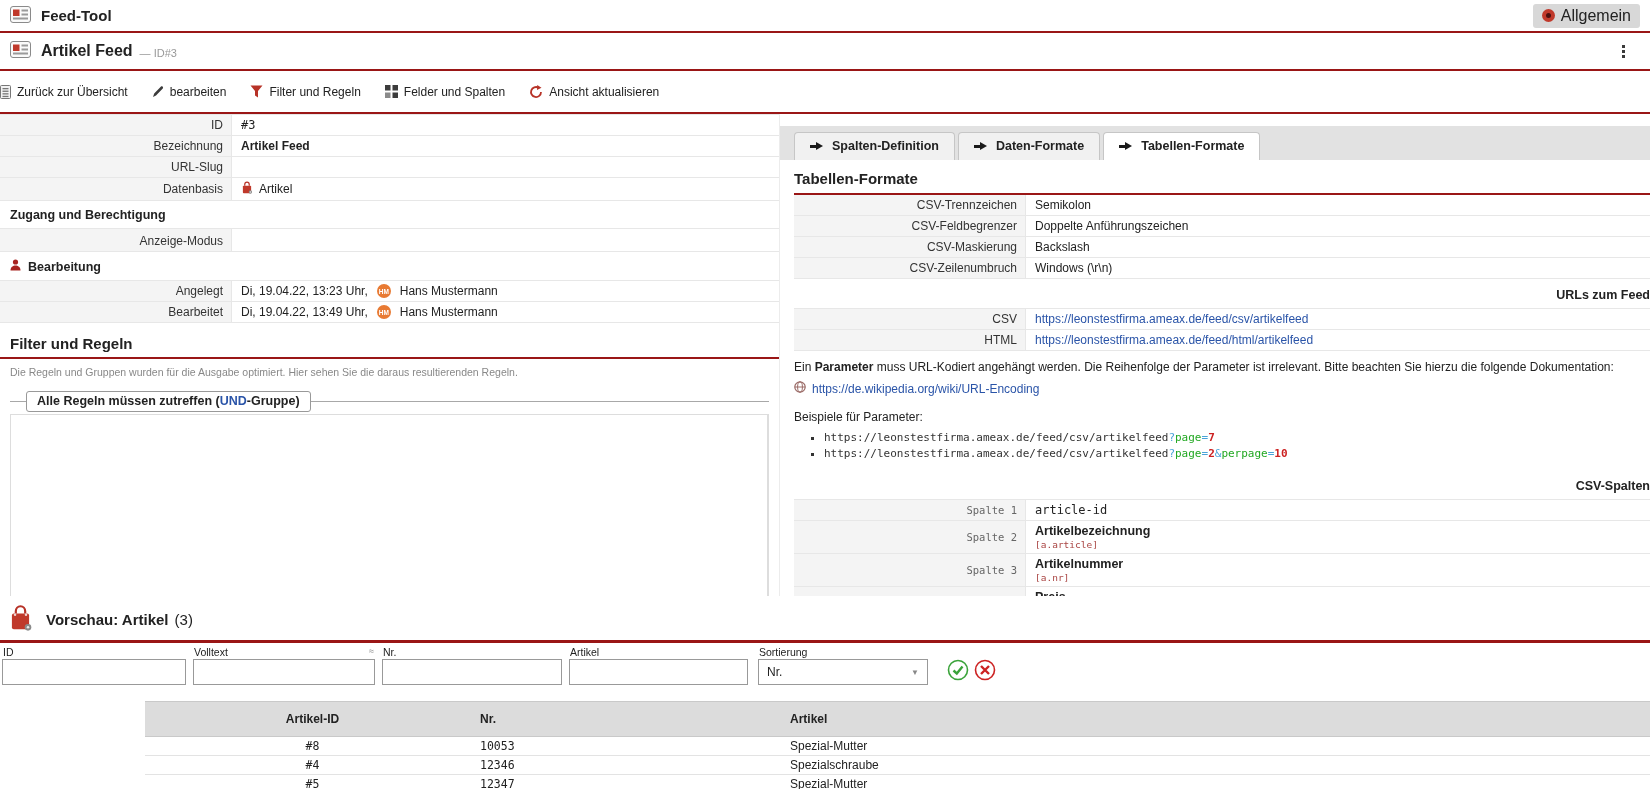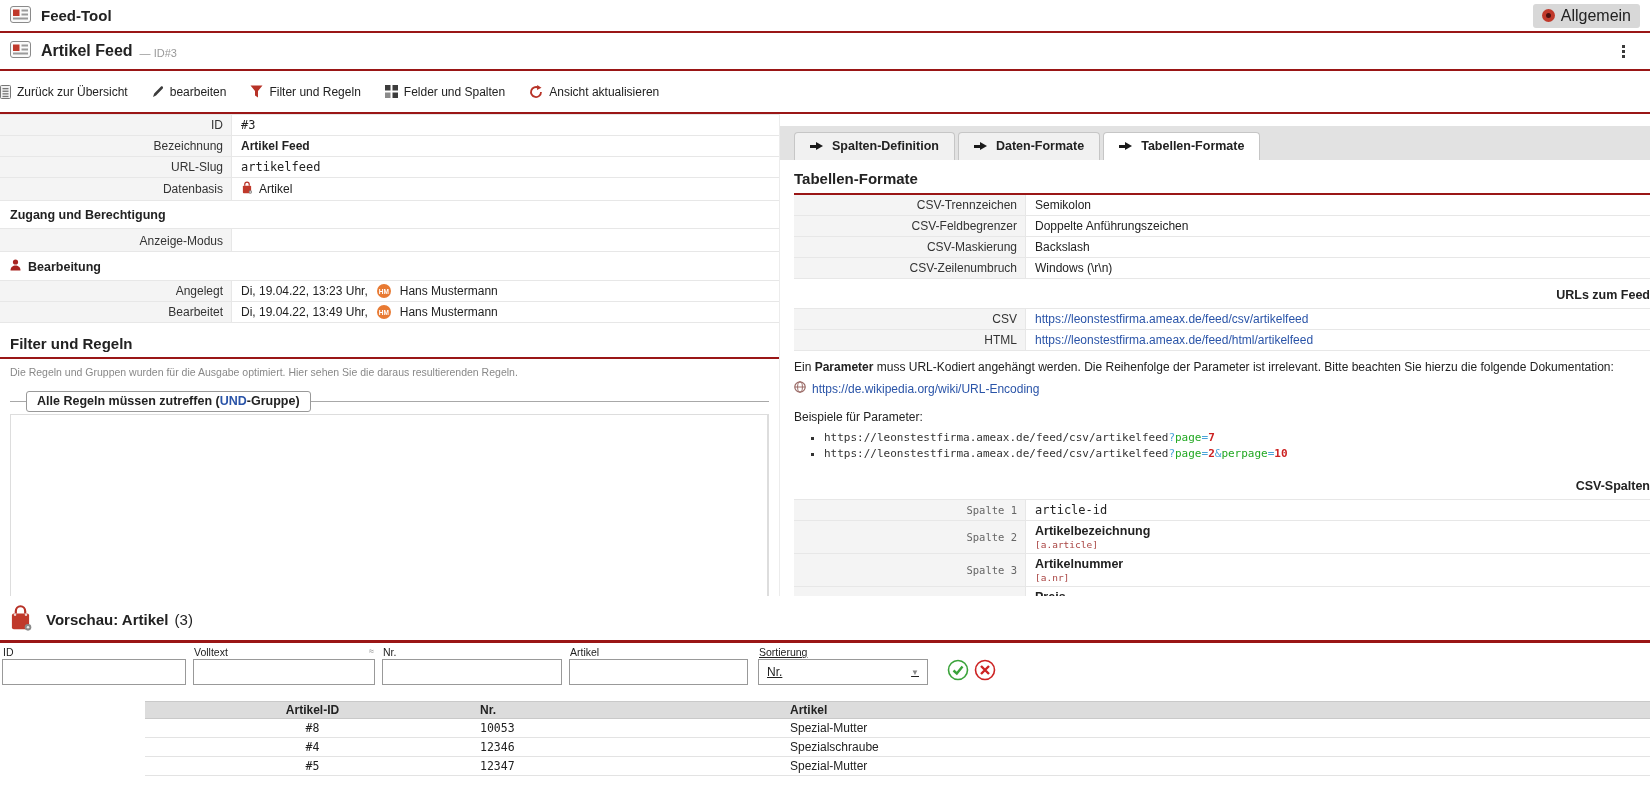--- a/index.html
+++ b/index.html
@@ -94,21 +94,21 @@
   .filter .flabel{font-size:10.5px;display:flex;justify-content:space-between;padding:0 1px 1px;}
   .approx{color:#888;font-size:9px;}
   .filter input{height:26px;border:1px solid #999;font-family:"Liberation Sans",sans-serif;font-size:12px;padding:0 6px;outline:none;}
   .select{height:26px;border:1px solid #999;background:#fff;display:flex;align-items:center;justify-content:space-between;
           padding:0 8px;cursor:pointer;}
   .select .caret{color:#888;font-size:8px;}
   .filter-actions{display:flex;align-items:center;gap:5px;margin-top:13px;margin-left:12px;}
   .filter-actions svg{cursor:pointer;display:block;}
   .preview-table{margin:16px 0 0 145px;}
   .pt-row{display:flex;height:19px;align-items:center;border-bottom:1px solid #e3e3e3;}
-  .pt-head{background:#dcdcdc;border-top:1px solid #c9c9c9;border-bottom:1px solid #c9c9c9;font-weight:bold;height:18px;}
+  .pt-head{background:#dcdcdc;border-top:1px solid #c9c9c9;border-bottom:1px solid #c9c9c9;font-weight:bold;height:36px;}
   .c1{flex:0 0 335px;text-align:center;}
   .c2{flex:0 0 310px;}
   .c3{flex:1;}
   .pt-row .c1.mono,.pt-row .c2.mono{font-size:11.5px;}
 </style>
 </head>
 <body>
 
 <div class="app-header">
   <span>
@@ -204,21 +204,20 @@
       <div class="kv">
         <div class="k">ID</div>
         <div class="v mono">#3</div>
       </div>
       <div class="kv">
         <div class="k">Bezeichnung</div>
         <div class="v bold">Artikel Feed</div>
       </div>
       <div class="kv">
         <div class="k">URL-Slug</div>
-        <div class="v mono">artikelfeed</div>
       </div>
       <div class="kv">
         <div class="k">Datenbasis</div>
         <div class="v">
           <span class="line">
             <span><svg width="12" height="13" viewBox="0 0 16 17">
                   <path d="M5 6 V4.5 a3 3.2 0 0 1 6 0 V6" fill="none" stroke="#b73227" stroke-width="1.6"></path>
                   <rect x="2.5" y="6" width="11" height="10" rx="1.2" fill="#c0392b"></rect>
                   <circle cx="12.5" cy="14.5" r="2.2" fill="#8a8a8a"></circle>
                   <circle cx="12.5" cy="14.5" r="0.9" fill="#e9e9e9"></circle>
@@ -428,21 +427,21 @@
         <span>Nr.</span>
       </div>
     <input type="text" style="">
   </div>
   <div class="filter" style="width:179px;">
     <div class="flabel">
         <span>Artikel</span>
       </div>
     <input type="text" style="">
   </div>
-  <div class="filter" style="width:170px;margin-left:3px;text-decoration:underline;">
+  <div class="filter" style="width:170px;margin-left:3px;">
     <div class="flabel">
         <span>Sortierung</span>
       </div>
     <div class="select">
       <span>Nr.</span>
       <span class="caret">▼</span>
     </div>
   </div>
   <div class="filter-actions">
     <svg width="22" height="22" viewBox="0 0 22 22">

